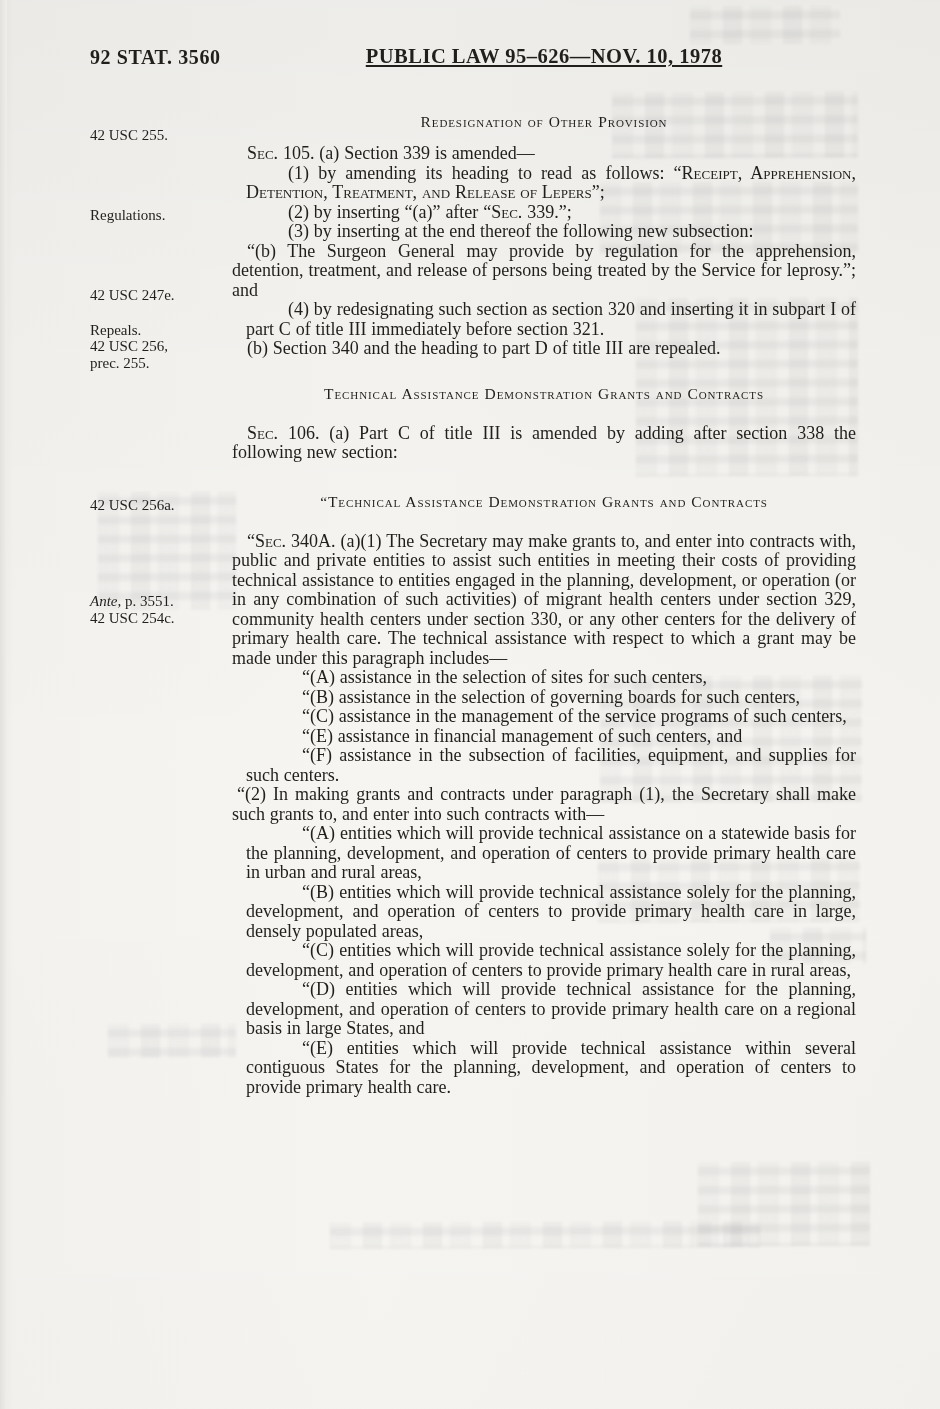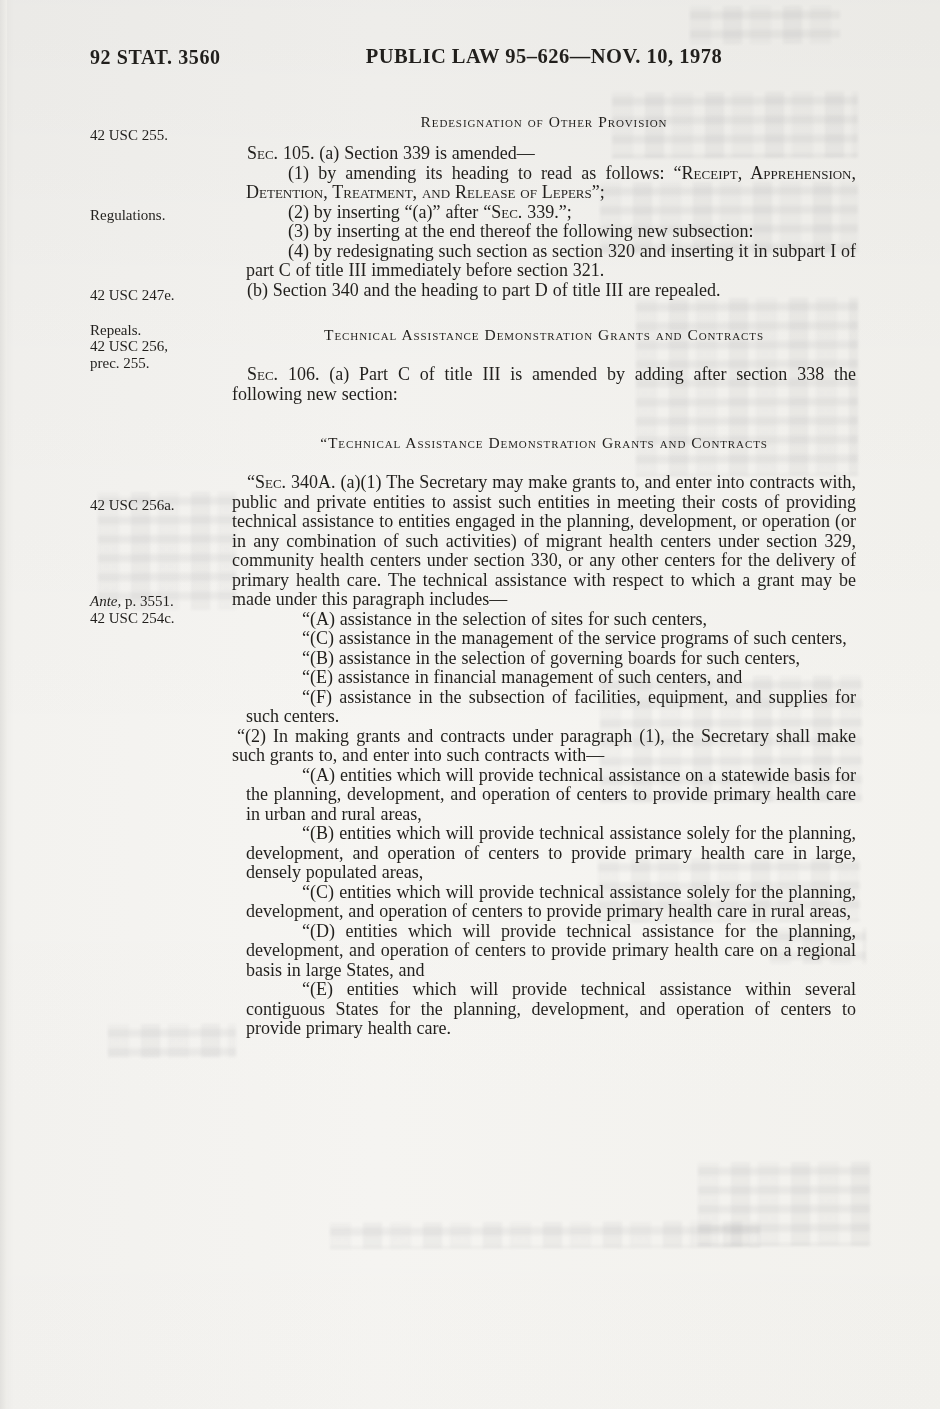--- a/index.html
+++ b/index.html
@@ -20,21 +20,21 @@
     position:absolute;left:0;top:0;width:7px;height:100%;
     background:linear-gradient(90deg,#e2e1de,#efeeea);
   }
   
   .stat-number{
     position:absolute;left:90px;top:46px;
     font-size:20px;font-weight:bold;letter-spacing:.6px;white-space:nowrap;
   }
   .law-title{
     position:absolute;left:232px;top:45px;width:624px;
-    text-align:center;font-size:20.5px;font-weight:bold;letter-spacing:.5px;white-space:nowrap;
+    text-align:center;font-size:20.5px;font-weight:bold;letter-spacing:.5px;white-space:nowrap;text-decoration:underline;
   }
   
   .margin-notes{position:absolute;left:0;top:0;width:940px;height:1409px;pointer-events:none;}
   .margin-note{
     position:absolute;left:90px;width:140px;
     font-size:15px;line-height:16.5px;white-space:nowrap;
   }
   
   .body-flow{
     position:absolute;left:232px;top:113px;width:624px;
@@ -98,29 +98,30 @@
       <div class="margin-note" style="top: 593px;"><span class="seg-it">Ante,</span><span> p. 3551.</span></div>
       <div class="margin-note" style="top: 610px;"><span>42 USC 254c.</span></div>
     </div>
 
   <div class="body-flow">
       <div class="blk b-head"><span>Redesignation of Other Provision</span></div>
       <div class="blk b-p"><span class="seg-sc">Sec.</span><span> 105. (a) Section 339 is amended—</span></div>
       <div class="blk b-item"><span>(1) by amending its heading to read as follows: “</span><span class="seg-sc">Receipt, Apprehension, Detention, Treatment, and Release of Lepers</span><span>”;</span></div>
       <div class="blk b-item"><span>(2) by inserting “(a)” after “</span><span class="seg-sc">Sec.</span><span> 339.”;</span></div>
       <div class="blk b-item"><span>(3) by inserting at the end thereof the following new subsection:</span></div>
+      <div class="blk b-q"><span>“(b) The Surgeon General may provide by regulation for the apprehension, detention, treatment, and release of persons being treated by the Service for leprosy.”; and</span></div>
       <div class="blk b-item"><span>(4) by redesignating such section as section 320 and inserting it in subpart I of part C of title III immediately before section 321.</span></div>
       <div class="blk b-p"><span>(b) Section 340 and the heading to part D of title III are repealed.</span></div>
       <div class="blk b-head"><span>Technical Assistance Demonstration Grants and Contracts</span></div>
       <div class="blk b-p"><span class="seg-sc">Sec.</span><span> 106. (a) Part C of title III is amended by adding after section 338 the following new section:</span></div>
       <div class="blk b-head qh"><span>“Technical Assistance Demonstration Grants and Contracts</span></div>
       <div class="blk b-p"><span>“</span><span class="seg-sc">Sec.</span><span> 340A. (a)(1) The Secretary may make grants to, and enter into contracts with, public and private entities to assist such entities in meeting their costs of providing technical assistance to entities engaged in the planning, development, or operation (or in any combination of such activities) of migrant health centers under section 329, community health centers under section 330, or any other centers for the delivery of primary health care. The technical assistance with respect to which a grant may be made under this paragraph includes—</span></div>
       <div class="blk b-sub"><span>“(A) assistance in the selection of sites for such centers,</span></div>
+      <div class="blk b-sub"><span>“(B) assistance in the selection of governing boards for such centers,</span></div>
       <div class="blk b-sub"><span>“(C) assistance in the management of the service programs of such centers,</span></div>
-      <div class="blk b-sub"><span>“(B) assistance in the selection of governing boards for such centers,</span></div>
       <div class="blk b-sub"><span>“(E) assistance in financial management of such centers, and</span></div>
       <div class="blk b-sub"><span>“(F) assistance in the subsection of facilities, equipment, and supplies for such centers.</span></div>
       <div class="blk b-p2"><span>“(2) In making grants and contracts under paragraph (1), the Secretary shall make such grants to, and enter into such contracts with—</span></div>
       <div class="blk b-sub"><span>“(A) entities which will provide technical assistance on a statewide basis for the planning, development, and operation of centers to provide primary health care in urban and rural areas,</span></div>
       <div class="blk b-sub"><span>“(B) entities which will provide technical assistance solely for the planning, development, and operation of centers to provide primary health care in large, densely populated areas,</span></div>
       <div class="blk b-sub"><span>“(C) entities which will provide technical assistance solely for the planning, development, and operation of centers to provide primary health care in rural areas,</span></div>
       <div class="blk b-sub"><span>“(D) entities which will provide technical assistance for the planning, development, and operation of centers to provide primary health care on a regional basis in large States, and</span></div>
       <div class="blk b-sub"><span>“(E) entities which will provide technical assistance within several contiguous States for the planning, development, and operation of centers to provide primary health care.</span></div>
     </div>
 </div>

